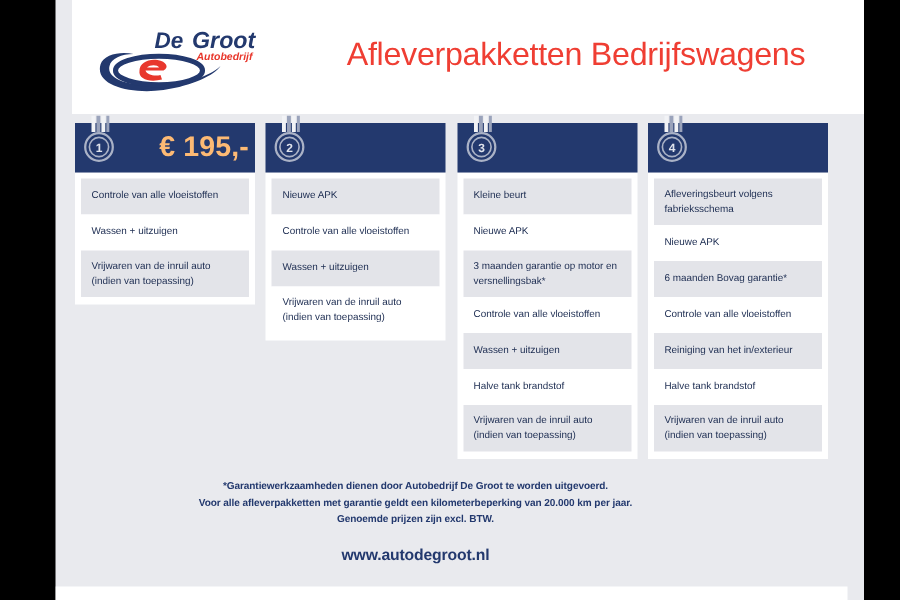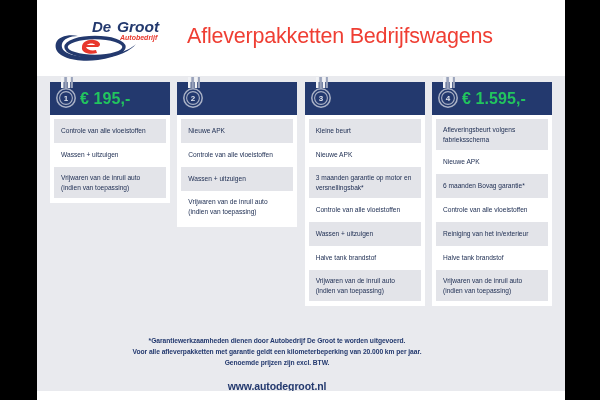--- a/index.html
+++ b/index.html
@@ -20,20 +20,21 @@
     background: #000000;
   }
   .page {
     position: absolute;
     left: 37px;
     top: 0;
     width: 528px;
     height: 400px;
     background: #e9eaee;
     overflow: hidden;
+    padding-left: 11px;
   }
   
   .header {
     position: relative;
     height: 76px;
     background: #ffffff;
     display: flex;
     align-items: center;
   }
   .logo {
@@ -41,21 +42,21 @@
     left: 11px;
     top: 16px;
     width: 122px;
     height: 46px;
   }
   .page-title {
     position: absolute;
     left: 150px;
     top: 24px;
     width: 372px;
-    text-align: left;
+    text-align: center;
     color: #ef3e33;
     font-size: 21.5px;
     font-weight: 400;
     letter-spacing: -0.2px;
     white-space: nowrap;
   }
   
   .cards {
     position: absolute;
     left: 0;
@@ -81,26 +82,26 @@
     box-sizing: border-box;
   }
   .medal {
     position: absolute;
     left: 5px;
     top: -5px;
     width: 22px;
     height: 36px;
   }
   .price {
-    color: #22c55e;
-    font-size: 16px;
+    color: #fdba74;
+    font-size: 19px;
     font-weight: bold;
     letter-spacing: 0.1px;
     width: 100%;
-    text-align: left;
+    text-align: right;
     padding-right: 4px;
     box-sizing: border-box;
     white-space: nowrap;
   }
   .card-body {
     background: #ffffff;
     padding: 4px 4px 5px 4px;
     box-sizing: border-box;
   }
   .feature {
@@ -112,21 +113,21 @@
     min-height: 24px;
     display: flex;
     align-items: center;
   }
   .feature.alt { background: #e3e4e9; }
   .feature.plain { background: #ffffff; }
   
   .footer {
     position: absolute;
     left: 0;
-    bottom: 8px;
+    bottom: 24px;
     width: 480px;
     text-align: center;
   }
   .disclaimer-line {
     font-size: 6.7px;
     font-weight: bold;
     color: #23396e;
     line-height: 1.62;
     letter-spacing: -0.05px;
   }
@@ -249,21 +250,20 @@
             <svg viewBox="0 0 22 36" width="22" height="36">
               <rect x="6" y="0" width="2.6" height="11" fill="#f2f3f6"></rect>
               <rect x="9.3" y="0" width="2.6" height="11" fill="#9aa3bb"></rect>
               <rect x="12.6" y="0" width="2.6" height="11" fill="#f2f3f6"></rect>
               <rect x="15.9" y="0" width="2.0" height="11" fill="#9aa3bb"></rect>
               <circle cx="11" cy="21" r="9.2" fill="none" stroke="#aab2c6" stroke-width="1.5"></circle>
               <circle cx="11" cy="21" r="6.4" fill="none" stroke="#aab2c6" stroke-width="1.1"></circle>
               <text x="11" y="24" text-anchor="middle" font-family="'Liberation Sans', sans-serif" font-size="8" font-weight="bold" fill="#dfe3ec">4</text>
             </svg>
           </span>
-          <span class="price">€ 1.595,-</span>
         </div>
         <div class="card-body">
           <div class="feature alt">Afleveringsbeurt volgens fabrieksschema</div>
           <div class="feature plain">Nieuwe APK</div>
           <div class="feature alt">6 maanden Bovag garantie*</div>
           <div class="feature plain">Controle van alle vloeistoffen</div>
           <div class="feature alt">Reiniging van het in/exterieur</div>
           <div class="feature plain">Halve tank brandstof</div>
           <div class="feature alt">Vrijwaren van de inruil auto (indien van toepassing)</div>
         </div>

